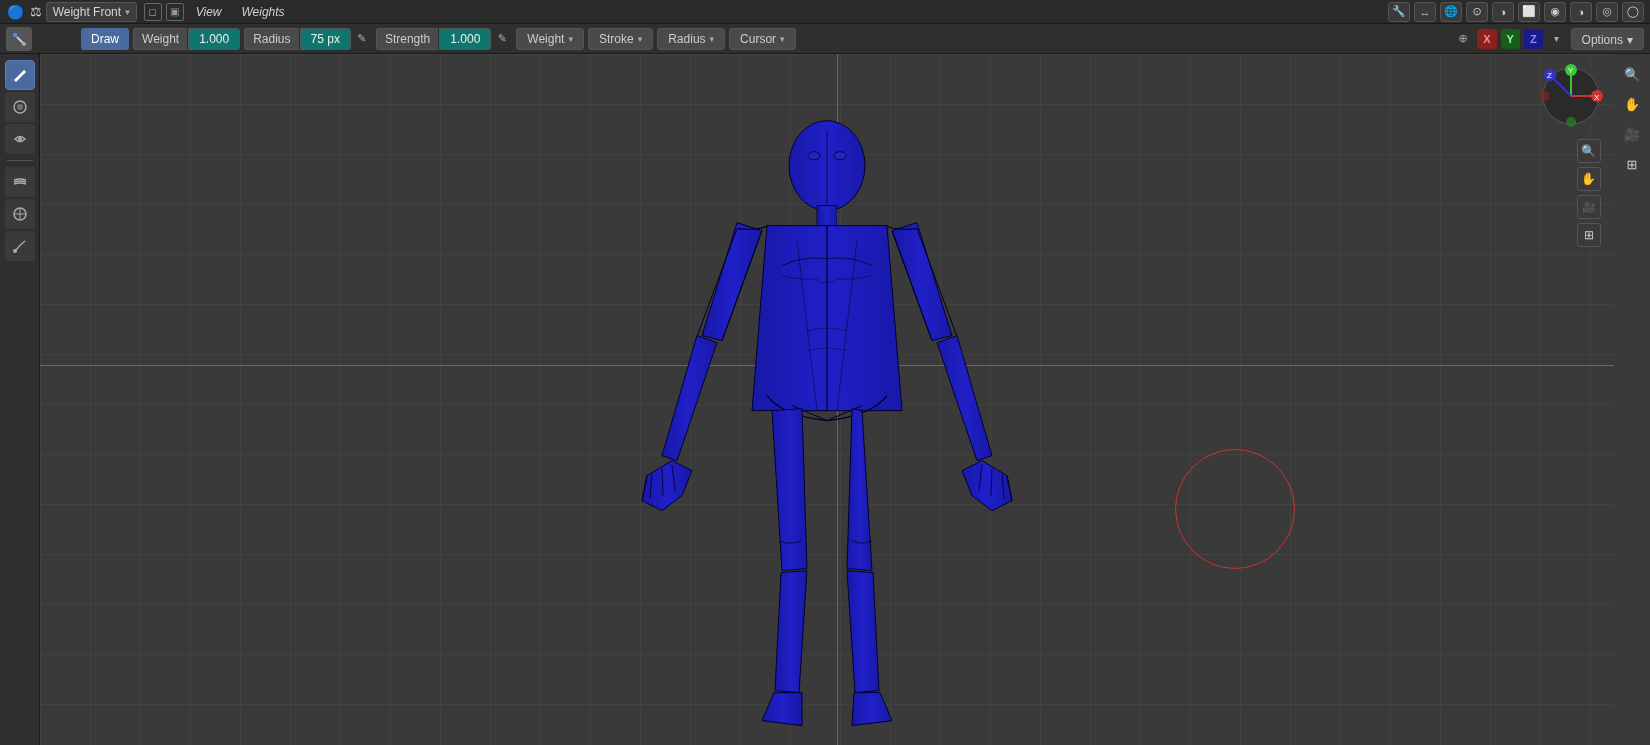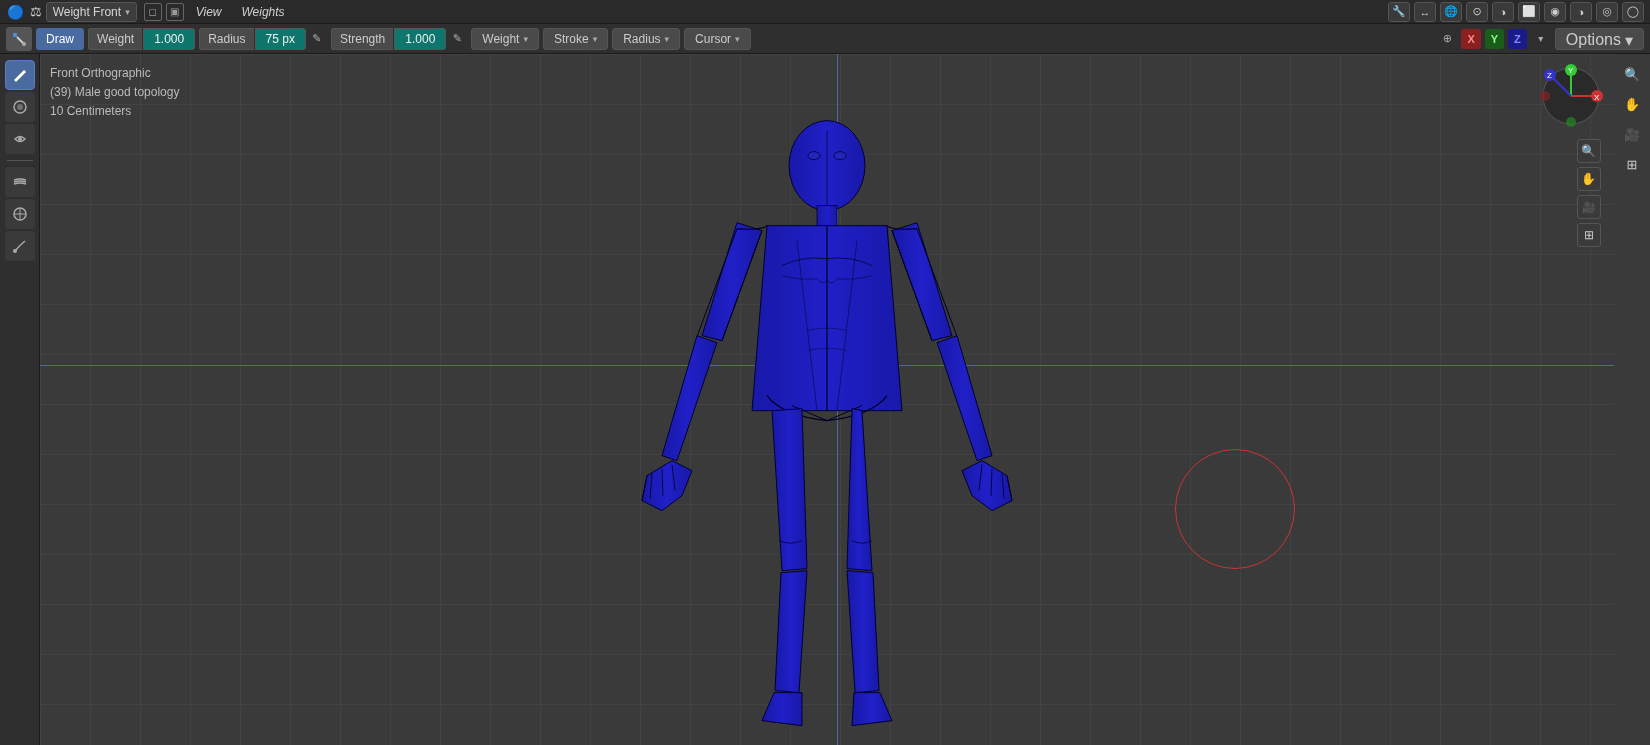--- a/index.html
+++ b/index.html
@@ -96,21 +96,21 @@
       font-size: 13px;
     }
     .tool-label-btn {
       padding: 2px 10px;
       background: #4a6ba0;
       border-radius: 3px;
       font-size: 12px;
       cursor: pointer;
       color: #fff;
       height: 22px;
-      display: flex; align-items: center;
+      display: flex; align-items: center; margin-left: 45px;
     }
     .param-group {
       display: flex; align-items: center; gap: 1px;
     }
     .param-label {
       padding: 2px 8px;
       background: #4a4a4a;
       border-radius: 3px 0 0 3px;
       font-size: 12px;
       color: #ccc;
@@ -205,24 +205,24 @@
       border: 1.5px solid #cc3333;
       border-radius: 50%;
       pointer-events: none;
     }
 
     
     .options-btn {
       padding: 2px 10px;
       background: #4a4a4a;
       border-radius: 3px;
-      font-size: 16px;
+      font-size: 12px;
       color: #ccc;
       height: 22px;
-      display: flex; align-items: flex-start; gap: 4px;
+      display: flex; align-items: flex-end; gap: 4px;
       cursor: pointer;
       border: 1px solid #555;
     }
 
     
     .grid-overlay {
       position: absolute;
       top: 0; left: 0; right: 0; bottom: 0;
       background-image:
         linear-gradient(rgba(100,100,100,0.2) 1px, transparent 1px),
@@ -423,25 +423,20 @@
   </div>
 </div>
 
 <div class="viewport">
 
   <div class="grid-overlay"></div>
 
   <div class="center-h-line" style="top: 45%;"></div>
   <div class="center-v-line" style="left: calc(50% + 10px);"></div>
 
-  <div class="viewport-info">
-    <div>Front Orthographic</div>
-    <div>(39) Male good topology</div>
-    <div>10 Centimeters</div>
-  </div>
 
   <div class="human-figure">
     <svg width="440" height="640" viewBox="0 0 440 640" xmlns="http://www.w3.org/2000/svg">
 
       <defs>
         <linearGradient id="bodyGrad" x1="0%" y1="0%" x2="100%" y2="0%">
           <stop offset="0%" style="stop-color:#1818a8;stop-opacity:1"></stop>
           <stop offset="50%" style="stop-color:#2020c8;stop-opacity:1"></stop>
           <stop offset="100%" style="stop-color:#1818a8;stop-opacity:1"></stop>
         </linearGradient>

